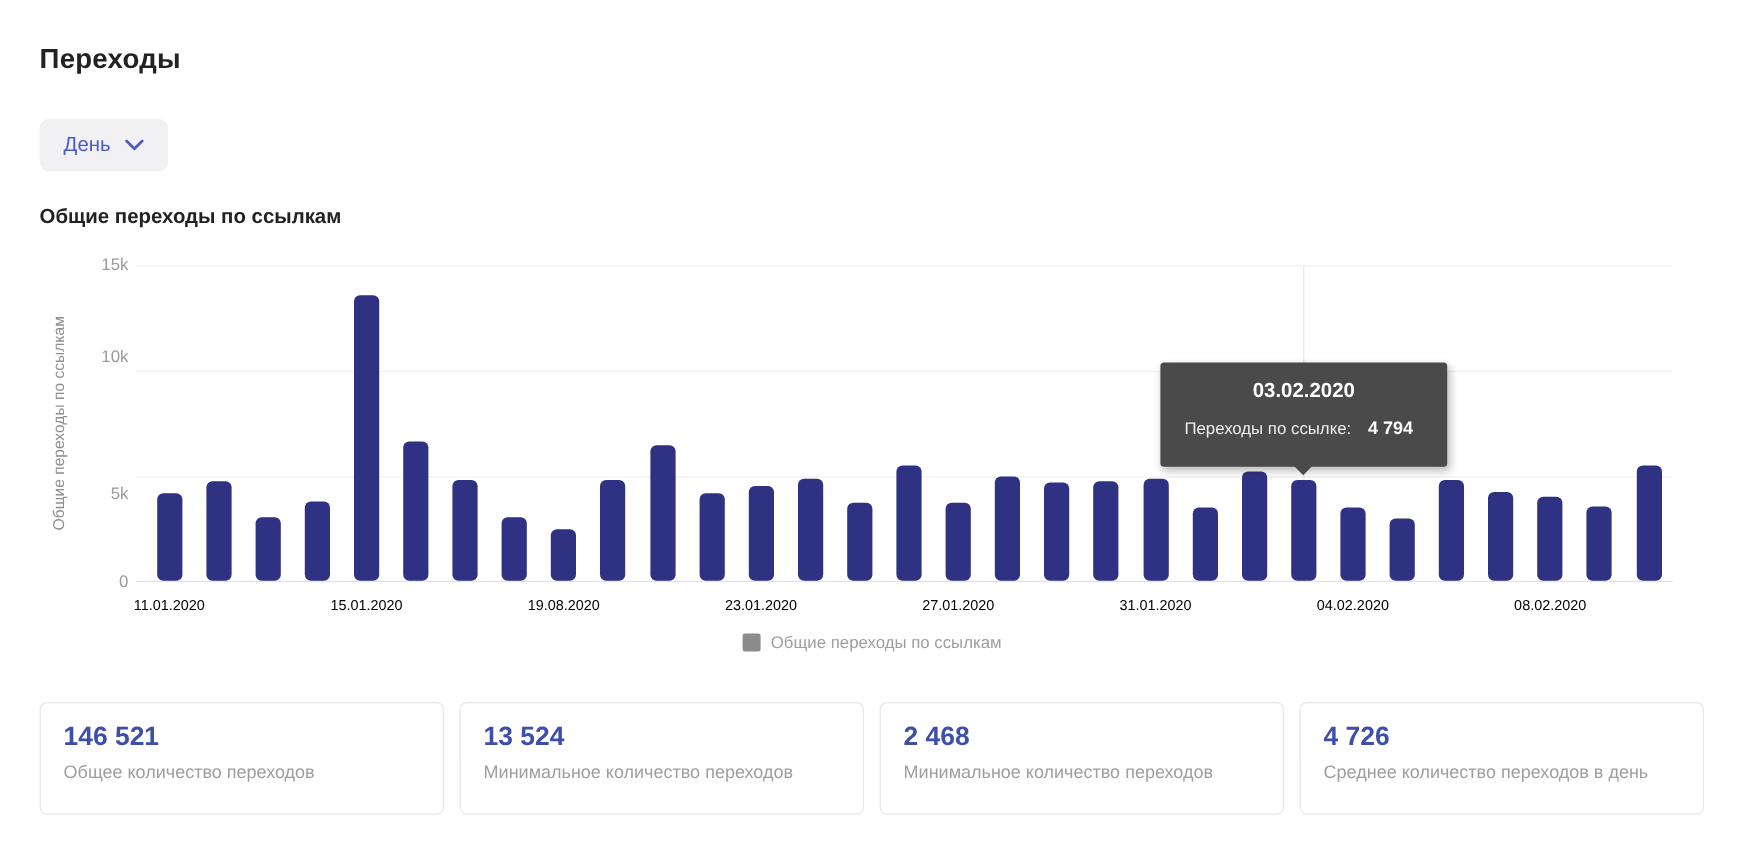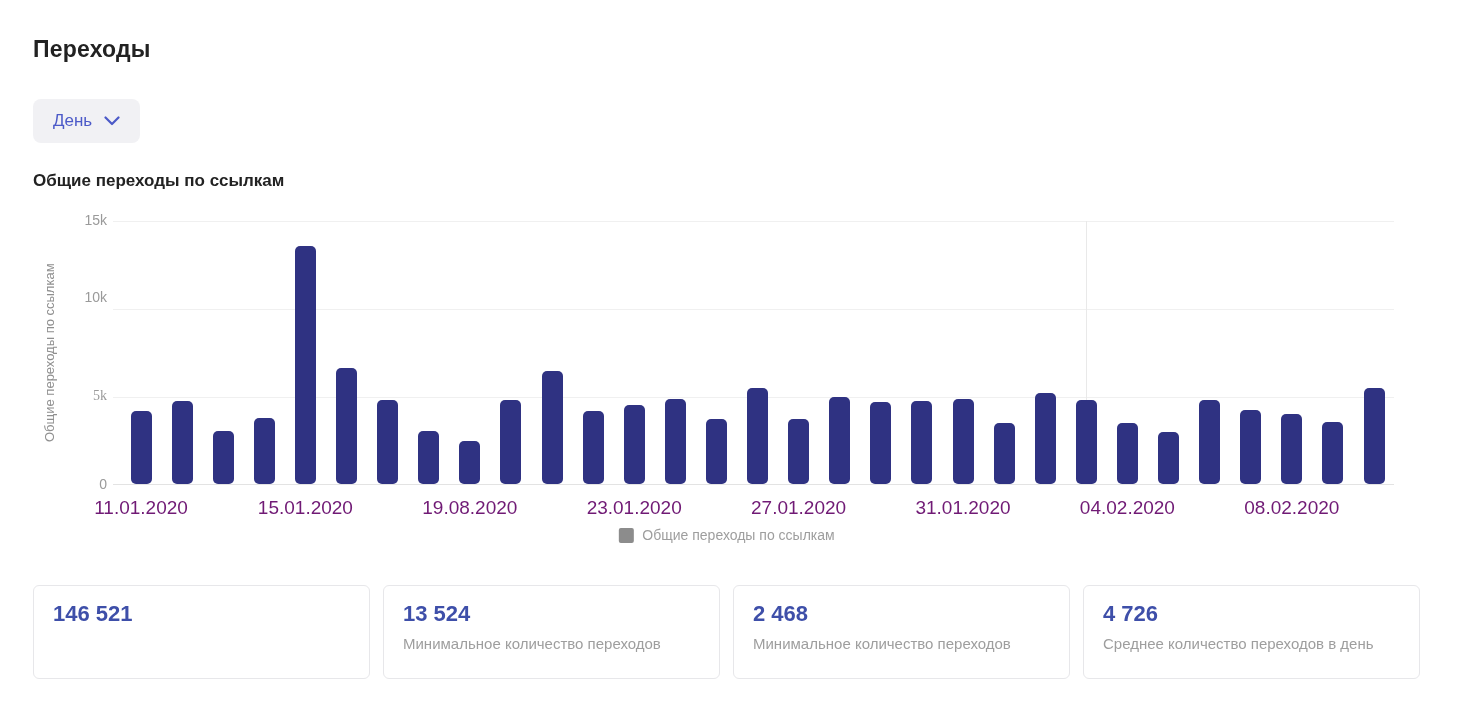--- a/index.html
+++ b/index.html
@@ -29,21 +29,21 @@
   }
   .y-tick { position: absolute; width: 74px; text-align: right; font-size: 14px; color: #9a9a9a; }
 
   .plot { position: absolute; left: 80px; top: 12px; width: 1281px; height: 264px;
           border-bottom: 1px solid #e3e3e3; }
   .gridline { position: absolute; left: 0; width: 100%; height: 1px; background: #f0f0f0; }
   .crosshair { position: absolute; top: 0; width: 1px; height: 100%; background: #e9e9e9; }
   .bar { position: absolute; bottom: 0; width: 21px; background: #2f3282; border-radius: 5px; }
 
   .x-tick { position: absolute; top: 288px; transform: translateX(-50%);
-            font-size: 19px; color: #701a75; white-space: nowrap; }
+            font-size: 12px; color: #000000; white-space: nowrap; }
 
   .legend { position: absolute; top: 318px; left: 50%; transform: translateX(-50%);
             display: flex; align-items: center; gap: 9px; cursor: pointer; }
   .legend-swatch { width: 15px; height: 15px; background: #8c8c8c; border-radius: 2px; }
   .legend-label { font-size: 14px; color: #9e9e9e; }
 
   .tooltip {
     position: absolute; left: 934px; top: 93px; width: 239px; min-height: 87px;
     background: #4a4a4a; border-radius: 3px; color: #fff; z-index: 5;
     box-shadow: 2px 3px 7px rgba(0,0,0,.28); padding: 14px 0 16px 0;
@@ -118,45 +118,54 @@
         <div class="bar" title="05.02.2020: 2950" style="left: 1045px; height: 52px;"></div>
         <div class="bar" title="06.02.2020: 4800" style="left: 1086.1px; height: 84px;"></div>
         <div class="bar" title="07.02.2020: 4200" style="left: 1127.2px; height: 74px;"></div>
         <div class="bar" title="08.02.2020: 4000" style="left: 1168.3px; height: 70px;"></div>
         <div class="bar" title="09.02.2020: 3550" style="left: 1209.4px; height: 62px;"></div>
         <div class="bar" title="10.02.2020: 5450" style="left: 1250.5px; height: 96px;"></div>
       </div>
 
     <div id="yticks">
         <div class="y-tick" style="top: 267px;">0</div>
-        <div class="y-tick" style="top: 179px; font-family: Liberation Serif, serif;">5k</div>
+        <div class="y-tick" style="top: 194px;">5k</div>
         <div class="y-tick" style="top: 80px;">10k</div>
         <div class="y-tick" style="top: 3px;">15k</div>
       </div>
     <div id="xticks">
         <div class="x-tick" style="left: 108px;">11.01.2020</div>
         <div class="x-tick" style="left: 272.4px;">15.01.2020</div>
         <div class="x-tick" style="left: 436.8px;">19.08.2020</div>
         <div class="x-tick" style="left: 601.2px;">23.01.2020</div>
         <div class="x-tick" style="left: 765.6px;">27.01.2020</div>
         <div class="x-tick" style="left: 930px;">31.01.2020</div>
         <div class="x-tick" style="left: 1094.4px;">04.02.2020</div>
         <div class="x-tick" style="left: 1258.8px;">08.02.2020</div>
       </div>
 
     <div class="legend">
       <span class="legend-swatch"></span>
       <span class="legend-label">Общие переходы по ссылкам</span>
     </div>
 
+    <div class="tooltip">
+      <div class="tooltip-date">03.02.2020</div>
+      <div class="tooltip-row">
+        <span class="tooltip-label">Переходы по ссылке:</span>
+        <span class="tooltip-value">4 794</span>
+      </div>
+      <div class="tooltip-arrow"></div>
+    </div>
   </div>
 
   <div class="stats-row">
     <div class="stat-card">
       <div class="stat-value">146 521</div>
+      <div class="stat-label">Общее количество переходов</div>
     </div>
     <div class="stat-card">
       <div class="stat-value">13 524</div>
       <div class="stat-label">Минимальное количество переходов</div>
     </div>
     <div class="stat-card">
       <div class="stat-value">2 468</div>
       <div class="stat-label">Минимальное количество переходов</div>
     </div>
     <div class="stat-card">

